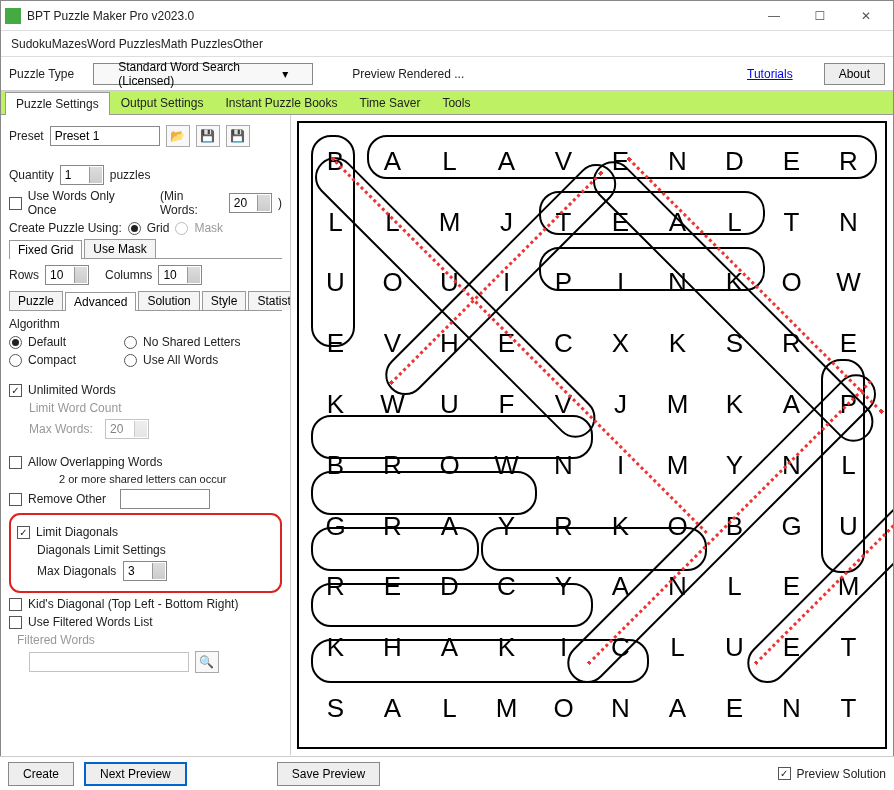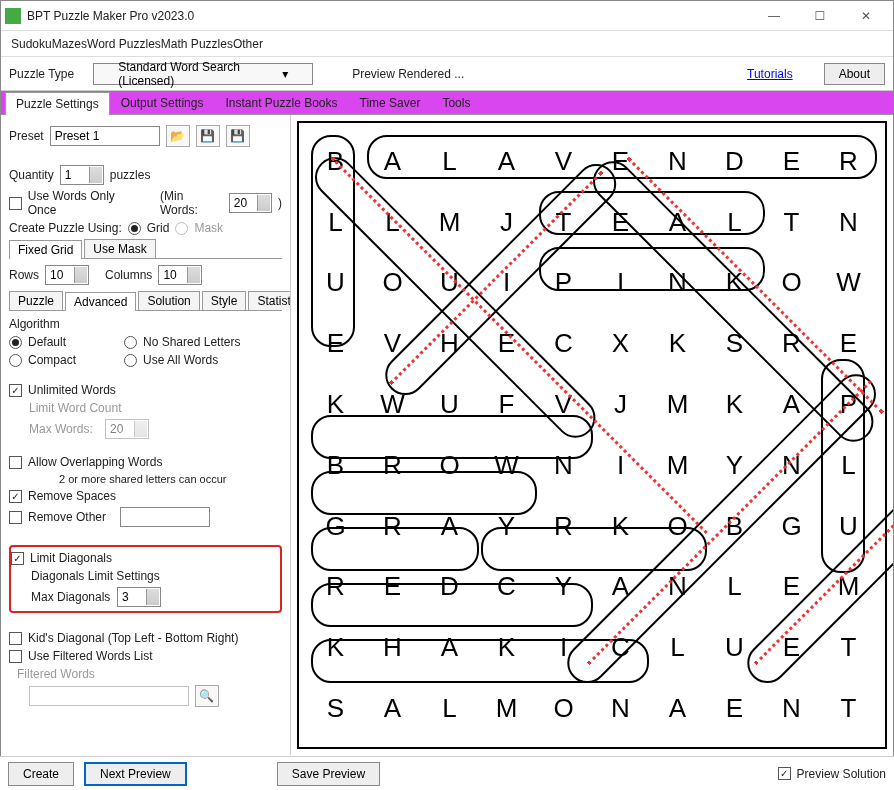--- a/index.html
+++ b/index.html
@@ -8,40 +8,40 @@
 .titlebar .icon{width:16px;height:16px;margin-right:6px;background:#4a4;display:inline-block}
 .titlebar .title{flex:1;color:#222}
 .winbtn{width:46px;height:30px;display:flex;align-items:center;justify-content:center;color:#555}
 .menubar{height:26px;display:flex;align-items:center;padding:4px 10px;border-bottom:1px solid #ddd}
 .menubar span{color:#222}
 .toolbar{height:34px;display:flex;align-items:center;padding:4px 8px;gap:19px;border-bottom:1px solid #ccc}
 .toolbar .lbl{color:#222}
 .combo{width:220px;height:22px;border:1px solid #888;background:#f8f8f8;display:flex;align-items:center;padding:0 24px;justify-content:space-between}
 .link{color:#00e;text-decoration:underline;margin-left:auto;margin-right:12px}
 .btn{height:22px;border:1px solid #888;background:#eee;padding:0 14px;display:flex;align-items:center}
-.tabstrip{height:24px;display:flex;align-items:flex-end;padding:0 4px;border-bottom:1px solid #999;background:#d946ef}
+.tabstrip{height:24px;display:flex;align-items:flex-end;padding:0 4px;border-bottom:1px solid #999;background:#bef264}
 .tab{padding:4px 10px;border:1px solid transparent;border-bottom:none;color:#222;cursor:default}
 .tab.active{background:#fff;border-color:#999;position:relative;top:1px}
 .content{display:flex;height:calc(100% - 30px - 26px - 34px - 24px - 34px)}
 .left{width:290px;border-right:1px solid #ccc;overflow-y:auto;padding:6px 8px}
 .right{flex:1;padding:6px}
 .row{display:flex;align-items:center;gap:6px;margin:4px 0}
 .lbl2{color:#222}
 input[type=text].field{height:20px;border:1px solid #888;padding:0 4px;background:#fff}
 .spin{width:44px;height:20px;border:1px solid #888;display:flex;align-items:center;padding:0 4px;background:#fff;position:relative}
 .spin::after{content:"";position:absolute;right:1px;top:1px;bottom:1px;width:12px;background:linear-gradient(#ddd,#ccc);border-left:1px solid #999}
 .iconbtn{width:24px;height:22px;border:1px solid #aaa;background:#f8f8f8;display:flex;align-items:center;justify-content:center}
 .chk{width:13px;height:13px;border:1px solid #555;display:inline-flex;align-items:center;justify-content:center;background:#fff}
 .chk.on::after{content:"✓";font-size:10px;color:#222}
 .radio{width:13px;height:13px;border:1px solid #555;border-radius:50%;display:inline-flex;align-items:center;justify-content:center;background:#fff}
 .radio.on::after{content:"";width:7px;height:7px;border-radius:50%;background:#222}
 .subtabs{display:flex;margin:6px 0;border-bottom:1px solid #999}
 .subtab{padding:2px 8px;border:1px solid #999;border-bottom:none;margin-right:2px;background:#f4f4f4}
 .subtab.active{background:#fff;position:relative;top:1px}
-.group{border:2px solid #d22;border-radius:4px;margin:18px 0}
+.group{border:2px solid #d22;border-radius:11px;padding:6px;margin:4px 0}
 .disabled{color:#999}
 .footer{height:34px;display:flex;align-items:center;padding:4px 8px;gap:10px;border-top:1px solid #ccc;position:absolute;bottom:0;left:0;right:0;background:#fff}
 .footer .btn2{height:24px;border:1px solid #888;background:#eee;padding:0 14px;display:flex;align-items:center}
 .footer .primary{border:2px solid #06c}
 .preview{border:2px solid #000;width:100%;height:100%;position:relative;background:#fff}
 .grid{position:absolute;inset:8px;display:grid;grid-template-columns:repeat(10,1fr);grid-template-rows:repeat(10,1fr)}
 .cell{display:flex;align-items:center;justify-content:center;font-size:26px;font-weight:400;font-family:Arial,sans-serif}
 .wordring{position:absolute;border:2px solid #000;border-radius:20px}
 .diag{position:absolute;border-top:3px dotted #e33;transform-origin:0 0}
 .iconfolder{color:#e80}
@@ -174,24 +174,20 @@
     </div>
     <div style="height:8px"></div>
     <div class="row">
       <span class="chk"></span>
       <span class="lbl2">Allow Overlapping Words</span>
     </div>
     <div class="row" style="margin-left:50px">
       <span class="lbl2" style="font-size:11px">2 or more shared letters can occur</span>
     </div>
     <div class="row">
-      <span class="chk on"></span>
-      <span class="lbl2">Remove Spaces</span>
-    </div>
-    <div class="row">
       <span class="chk"></span>
       <span class="lbl2">Remove Other</span>
       <input type="text" class="field" style="width: 90px; margin-left: 8px;">
     </div>
 
     <div class="group">
       <div class="row">
         <span class="chk on"></span>
         <span class="lbl2">Limit Diagonals</span>
       </div>

